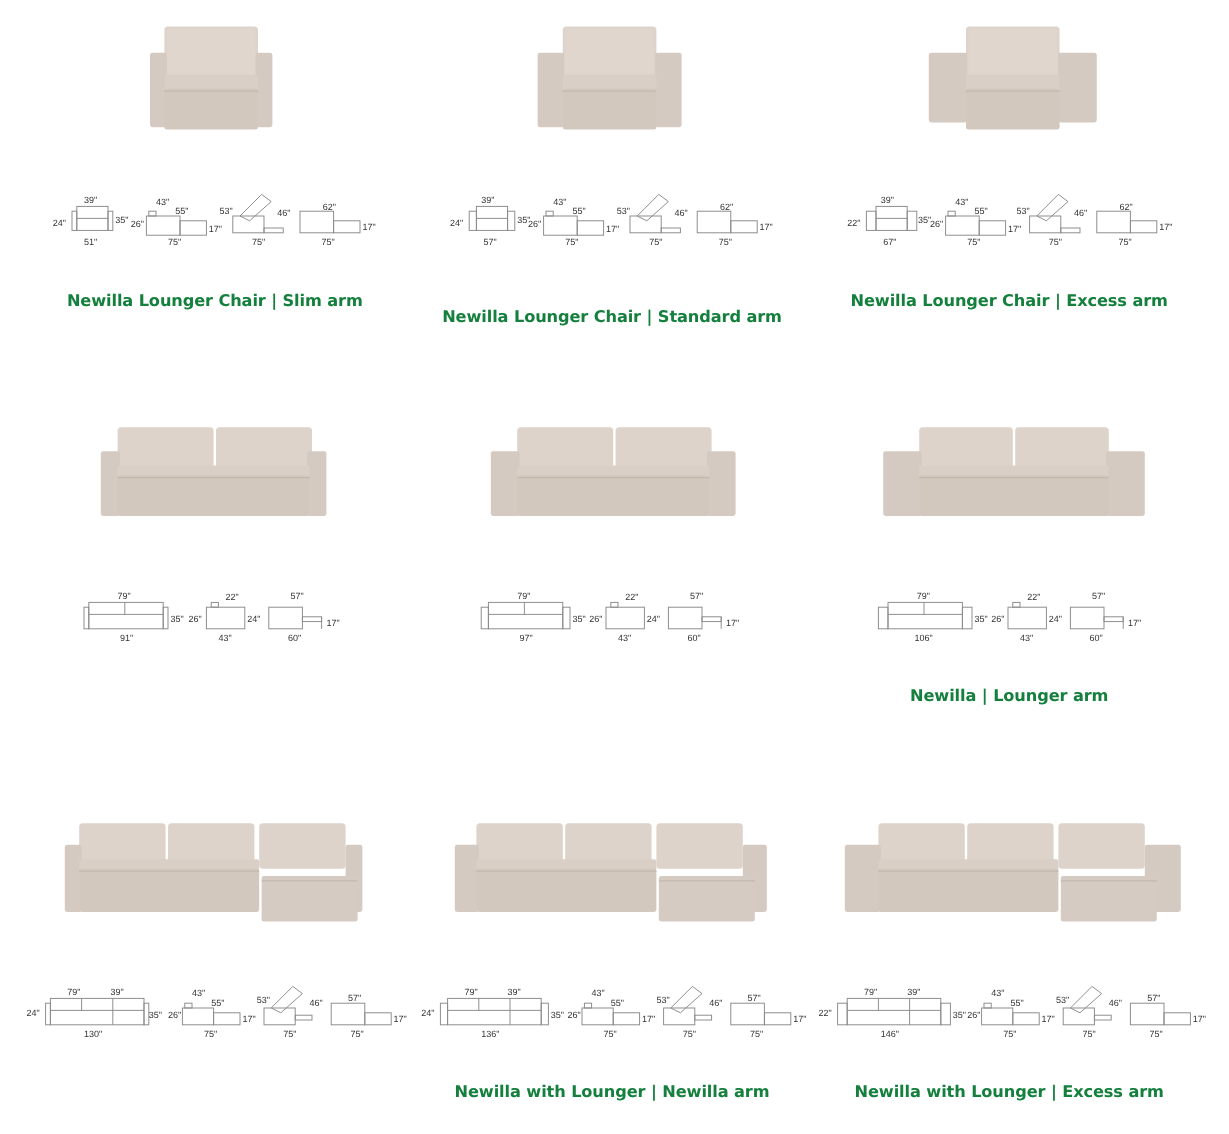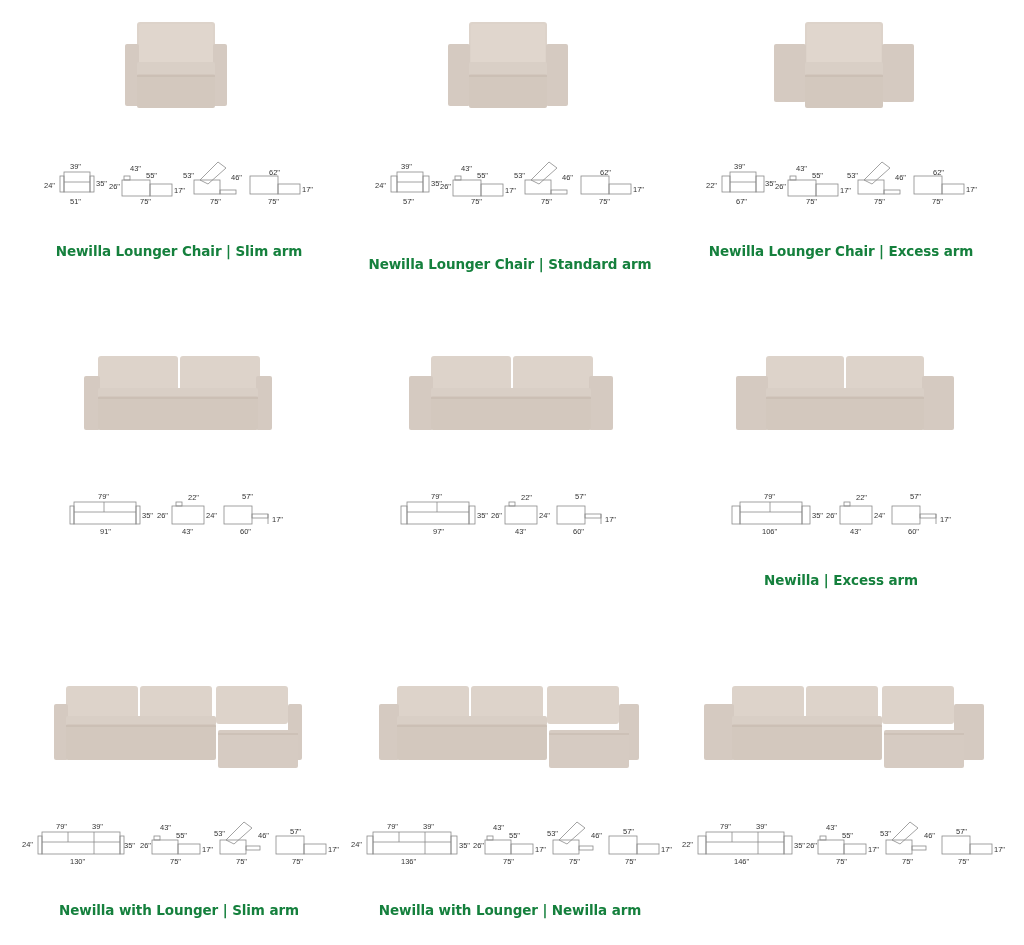--- a/index.html
+++ b/index.html
@@ -249,21 +249,21 @@
       <text class="dim-text" x="88" y="30">35"</text>
       <text class="dim-text" x="38" y="46">106"</text>
       <text class="dim-text" x="102" y="30">26"</text>
       <text class="dim-text" x="132" y="12">22"</text>
       <text class="dim-text" x="150" y="30">24"</text>
       <text class="dim-text" x="126" y="46">43"</text>
       <text class="dim-text" x="186" y="11">57"</text>
       <text class="dim-text" x="216" y="34">17"</text>
       <text class="dim-text" x="184" y="46">60"</text>
     </svg>
-    <div class="title" style="top:242px;">Newilla | Excess arm</div>
+    <div class="title" style="top:242px;">Newilla | Lounger arm</div>
   </div>
 
   <div class="cell" style="left:14px; top:660px; height:285px;">
     <svg class="photo" style="left:36px; top:22px;" width="260" height="90" viewBox="0 0 260 90">
       <rect x="16" y="4" width="72" height="38" rx="3" fill="#ddd3ca"></rect>
       <rect x="90" y="4" width="72" height="38" rx="3" fill="#ddd3ca"></rect>
       <rect x="166" y="4" width="72" height="38" rx="3" fill="#ddd3ca"></rect>
       <rect x="4" y="22" width="14" height="56" rx="2" fill="#d5cac1"></rect>
       <rect x="238" y="22" width="14" height="56" rx="2" fill="#d5cac1"></rect>
       <rect x="16" y="34" width="150" height="10" rx="2" fill="#d9cfc6"></rect>
@@ -299,21 +299,20 @@
       <text class="dim-text" x="120" y="30">26"</text>
       <text class="dim-text" x="182" y="34">17"</text>
       <text class="dim-text" x="150" y="46">75"</text>
       <text class="dim-text" x="194" y="18">53"</text>
       <text class="dim-text" x="238" y="20">46"</text>
       <text class="dim-text" x="216" y="46">75"</text>
       <text class="dim-text" x="270" y="16">57"</text>
       <text class="dim-text" x="308" y="34">17"</text>
       <text class="dim-text" x="272" y="46">75"</text>
     </svg>
-    <div class="title" style="top:242px;">Newilla with Lounger | Slim arm</div>
   </div>
 
   <div class="cell" style="left:345px; top:660px; height:285px;">
     <svg class="photo" style="left:30px; top:22px;" width="272" height="90" viewBox="0 0 272 90">
       <rect x="22" y="4" width="72" height="38" rx="3" fill="#ddd3ca"></rect>
       <rect x="96" y="4" width="72" height="38" rx="3" fill="#ddd3ca"></rect>
       <rect x="172" y="4" width="72" height="38" rx="3" fill="#ddd3ca"></rect>
       <rect x="4" y="22" width="20" height="56" rx="2" fill="#d5cac1"></rect>
       <rect x="244" y="22" width="20" height="56" rx="2" fill="#d5cac1"></rect>
       <rect x="22" y="34" width="150" height="10" rx="2" fill="#d9cfc6"></rect>
@@ -399,15 +398,16 @@
       <text class="dim-text" x="126" y="30">26"</text>
       <text class="dim-text" x="188" y="34">17"</text>
       <text class="dim-text" x="156" y="46">75"</text>
       <text class="dim-text" x="200" y="18">53"</text>
       <text class="dim-text" x="244" y="20">46"</text>
       <text class="dim-text" x="222" y="46">75"</text>
       <text class="dim-text" x="276" y="16">57"</text>
       <text class="dim-text" x="314" y="34">17"</text>
       <text class="dim-text" x="278" y="46">75"</text>
     </svg>
+    <div class="title" style="top:242px;">Newilla with Lounger | Excess arm</div>
   </div>
 
 </div>
 
 </body></html>

